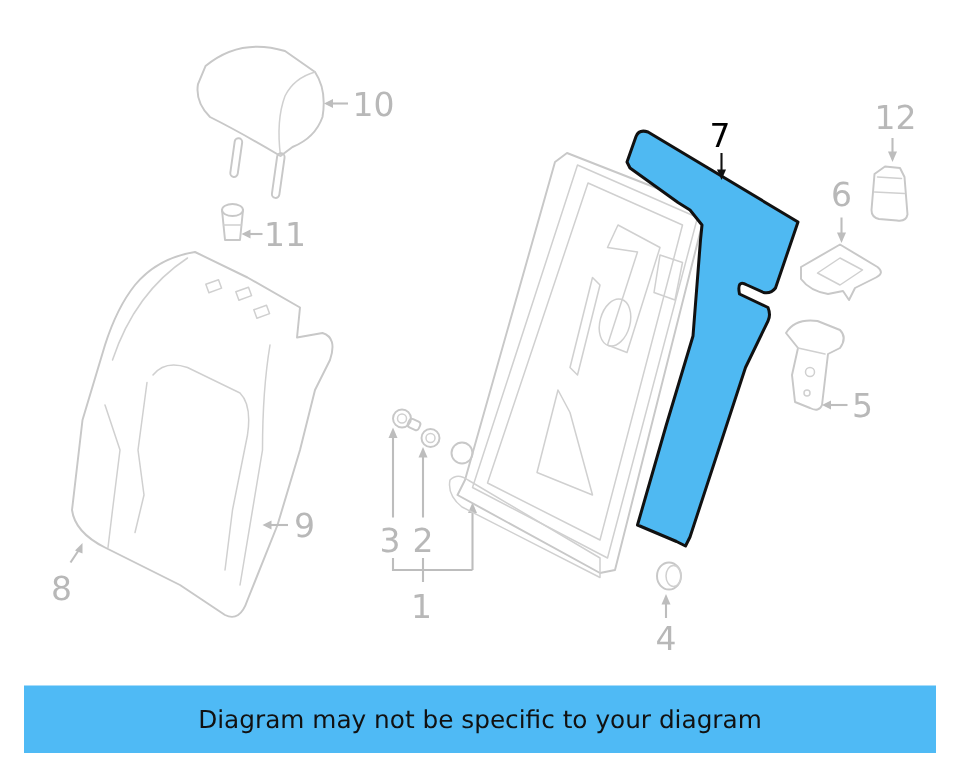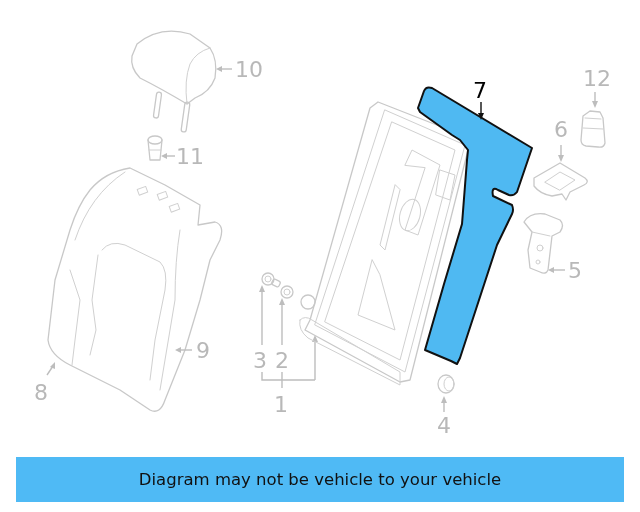--- a/index.html
+++ b/index.html
@@ -152,14 +152,14 @@
     <line class="part-thin" x1="585" y1="118" x2="601" y2="119"></line>
   </g>
   <g>
     <line class="leader" x1="595" y1="92" x2="595" y2="104"></line>
     <polygon class="arrowhead" points="595,108 592,101 598,101"></polygon>
     <text class="callout" x="583" y="86">12</text>
   </g>
 </svg>
 
 <div id="banner">
-  <div>Diagram may not be vehicle to your vehicle</div>
+  <div>Diagram may not be specific to your diagram</div>
 </div>
 
 </body></html>

